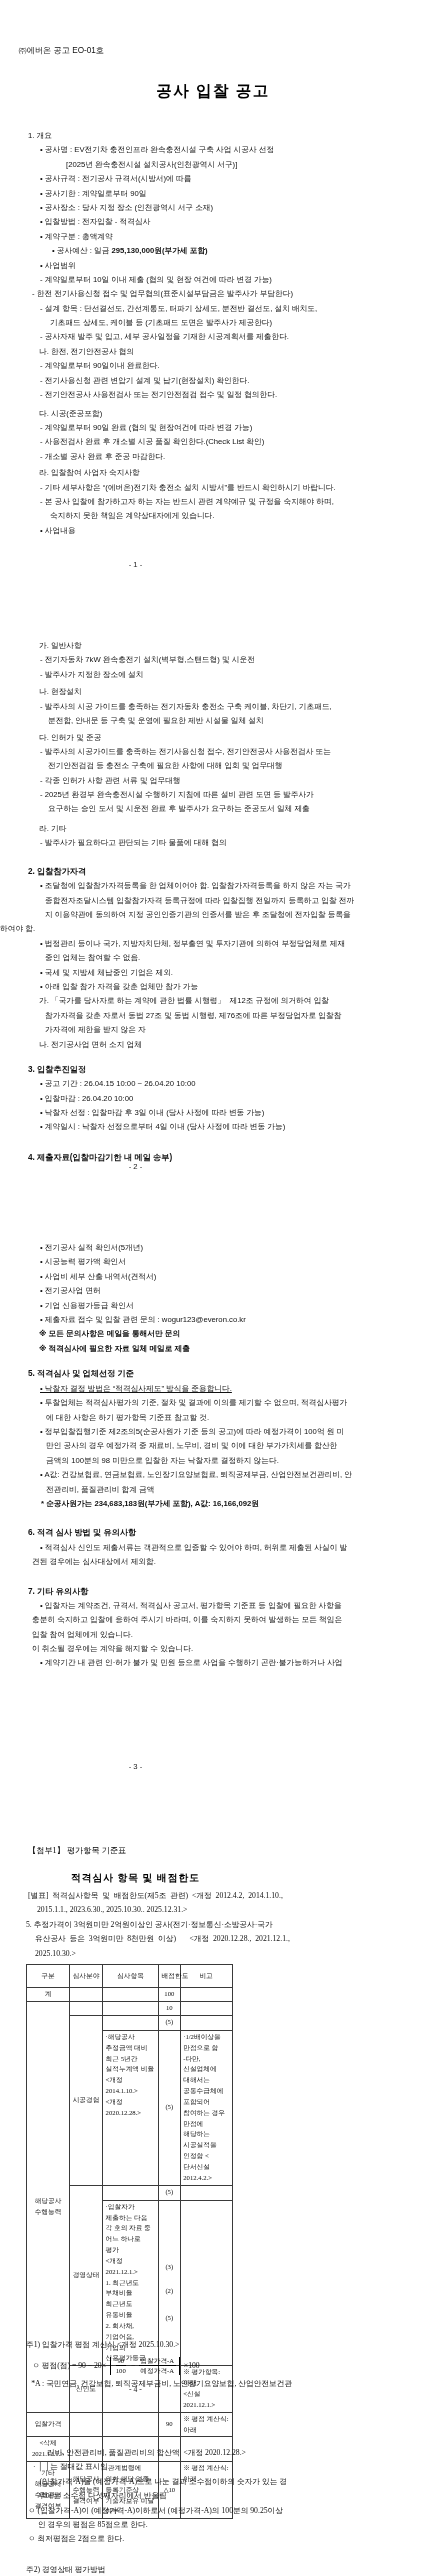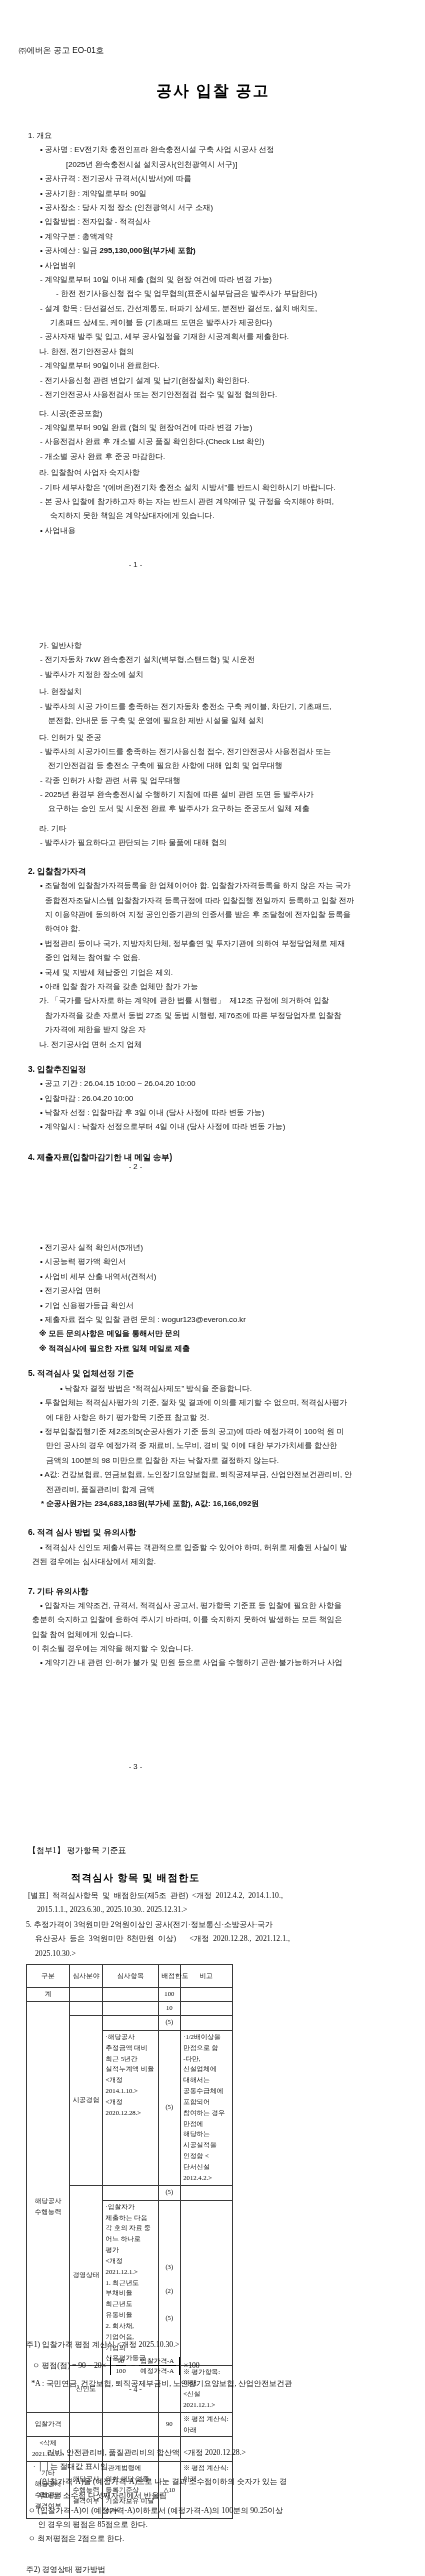--- a/index.html
+++ b/index.html
@@ -38,24 +38,24 @@
   <div class="abs doc-title sans">공사 입찰 공고</div>
   <div class="abs lines-host sans" style="top:129px">
       <div class="ln" style="margin-left: 28px;">1. 개요</div>
       <div class="ln" style="margin-left: 40px;">• 공사명 : EV전기차 충전인프라 완속충전시설 구축 사업 시공사 선정</div>
       <div class="ln" style="margin-left: 66px;">[2025년 완속충전시설 설치공사(인천광역시 서구)]</div>
       <div class="ln" style="margin-left: 40px;">• 공사규격 : 전기공사 규격서(시방서)에 따름</div>
       <div class="ln" style="margin-left: 40px;">• 공사기한 : 계약일로부터 90일</div>
       <div class="ln" style="margin-left: 40px;">• 공사장소 : 당사 지정 장소 (인천광역시 서구 소재)</div>
       <div class="ln" style="margin-left: 40px;">• 입찰방법 : 전자입찰 - 적격심사</div>
       <div class="ln" style="margin-left: 40px;">• 계약구분 : 총액계약</div>
-      <div class="ln" style="margin-left: 40px;"><span>• 공사예산 : 일금 </span><span style="font-weight: 700;">295,130,000원(부가세 포함)</span></div>
+      <div class="ln" style="margin-left: 52px;"><span>• 공사예산 : 일금 </span><span style="font-weight: 700;">295,130,000원(부가세 포함)</span></div>
       <div class="ln" style="margin-left: 40px;">• 사업범위</div>
       <div class="ln" style="margin-left: 40px;">- 계약일로부터 10일 이내 제출 (협의 및 현장 여건에 따라 변경 가능)</div>
-      <div class="ln" style="margin-left: 56px;">- 한전 전기사용신청 접수 및 업무협의(표준시설부담금은 발주사가 부담한다)</div>
+      <div class="ln" style="margin-left: 32px;">- 한전 전기사용신청 접수 및 업무협의(표준시설부담금은 발주사가 부담한다)</div>
       <div class="ln" style="margin-left: 40px;">- 설계 항목 : 단선결선도, 간선계통도, 터파기 상세도, 분전반 결선도, 설치 배치도,</div>
       <div class="ln" style="margin-left: 50px;">기초패드 상세도, 케이블 등 (기초패드 도면은 발주사가 제공한다)</div>
       <div class="ln" style="margin-left: 40px;">- 공사자재 발주 및 입고, 세부 공사일정을 기재한 시공계획서를 제출한다.</div>
       <div class="ln" style="margin-left: 39px;">나. 한전, 전기안전공사 협의</div>
       <div class="ln" style="margin-left: 40px;">- 계약일로부터 90일이내 완료한다.</div>
       <div class="ln" style="margin-left: 40px;">- 전기사용신청 관련 변압기 설계 및 납기(현장설치) 확인한다.</div>
       <div class="ln" style="margin-left: 40px;">- 전기안전공사 사용전검사 또는 전기안전점검 접수 및 일정 협의한다.</div>
       <div class="ln" style="margin-left: 39px; margin-top: 4.1px;">다. 시공(준공포함)</div>
       <div class="ln" style="margin-left: 40px;">- 계약일로부터 90일 완료 (협의 및 현장여건에 따라 변경 가능)</div>
       <div class="ln" style="margin-left: 40px;">- 사용전검사 완료 후 개소별 시공 품질 확인한다.(Check List 확인)</div>
@@ -80,21 +80,21 @@
       <div class="ln" style="margin-left: 48px;">전기안전검검 등 충전소 구축에 필요한 사항에 대해 입회 및 업무대행</div>
       <div class="ln" style="margin-left: 40px;">- 각종 인허가 사항 관련 서류 및 업무대행</div>
       <div class="ln" style="margin-left: 40px;">- 2025년 환경부 완속충전시설 수행하기 지침에 따른 설비 관련 도면 등 발주사가</div>
       <div class="ln" style="margin-left: 48px;">요구하는 승인 도서 및 시운전 완료 후 발주사가 요구하는 준공도서 일체 제출</div>
       <div class="ln" style="margin-left: 39px; margin-top: 5.2px;">라. 기타</div>
       <div class="ln" style="margin-left: 40px;">- 발주사가 필요하다고 판단되는 기타 물품에 대해 협의</div>
       <div class="ln b" style="margin-left: 28px; margin-top: 14px; font-size: 8.2px;">2. 입찰참가자격</div>
       <div class="ln" style="margin-left: 40px;">• 조달청에 입찰참가자격등록을 한 업체이어야 함. 입찰참가자격등록을 하지 않은 자는 국가</div>
       <div class="ln" style="margin-left: 45px;">종합전자조달시스템 입찰참가자격 등록규정에 따라 입찰집행 전일까지 등록하고 입찰 전까</div>
       <div class="ln" style="margin-left: 45px;">지 이용약관에 동의하여 지정 공인인증기관의 인증서를 받은 후 조달청에 전자입찰 등록을</div>
-      <div class="ln" style="margin-left: 45px;">하여야 함.</div>
+      <div class="ln" style="">하여야 함.</div>
       <div class="ln" style="margin-left: 40px;">• 법정관리 등이나 국가, 지방자치단체, 정부출연 및 투자기관에 의하여 부정당업체로 제재</div>
       <div class="ln" style="margin-left: 45px;">중인 업체는 참여할 수 없음.</div>
       <div class="ln" style="margin-left: 40px;">• 국세 및 지방세 체납중인 기업은 제외.</div>
       <div class="ln" style="margin-left: 40px;">• 아래 입찰 참가 자격을 갖춘 업체만 참가 가능</div>
       <div class="ln" style="margin-left: 39px;">가. 「국가를 당사자로 하는 계약에 관한 법률 시행령」  제12조 규정에 의거하여 입찰</div>
       <div class="ln" style="margin-left: 45px;">참가자격을 갖춘 자로서 동법 27조 및 동법 시행령, 제76조에 따른 부정당업자로 입찰참</div>
       <div class="ln" style="margin-left: 45px;">가자격에 제한을 받지 않은 자</div>
       <div class="ln" style="margin-left: 39px;">나. 전기공사업 면허 소지 업체</div>
       <div class="ln b" style="margin-left: 28px; margin-top: 10.8px; font-size: 8.2px;">3. 입찰추진일정</div>
       <div class="ln" style="margin-left: 40px;">• 공고 기간 : 26.04.15 10:00 ~ 26.04.20 10:00</div>
@@ -108,21 +108,21 @@
   <div class="abs lines-host sans" style="top:1241px">
       <div class="ln" style="margin-left: 40px;">• 전기공사 실적 확인서(5개년)</div>
       <div class="ln" style="margin-left: 40px;">• 시공능력 평가액 확인서</div>
       <div class="ln" style="margin-left: 40px;">• 사업비 세부 산출 내역서(견적서)</div>
       <div class="ln" style="margin-left: 40px;">• 전기공사업 면허</div>
       <div class="ln" style="margin-left: 40px;">• 기업 신용평가등급 확인서</div>
       <div class="ln" style="margin-left: 40px;">• 제출자료 접수 및 입찰 관련 문의 : wogur123@everon.co.kr</div>
       <div class="ln b" style="margin-left: 39px;">※ 모든 문의사항은 메일을 통해서만 문의</div>
       <div class="ln b" style="margin-left: 39px;">※ 적격심사에 필요한 자료 일체 메일로 제출</div>
       <div class="ln b" style="margin-left: 28px; margin-top: 11.3px; font-size: 8.2px;">5. 적격심사 및 업체선정 기준</div>
-      <div class="ln" style="margin-left: 60px;">• 낙찰자 결정 방법은 “적격심사제도” 방식을 준용합니다.</div>
+      <div class="ln" style="margin-left: 40px; text-decoration: underline;">• 낙찰자 결정 방법은 “적격심사제도” 방식을 준용합니다.</div>
       <div class="ln" style="margin-left: 40px;">• 투찰업체는 적격심사평가의 기준, 절차 및 결과에 이의를 제기할 수 없으며, 적격심사평가</div>
       <div class="ln" style="margin-left: 46px;">에 대한 사항은 하기 평가항목 기준표 참고할 것.</div>
       <div class="ln" style="margin-left: 40px;">• 정부입찰집행기준 제2조의5(순공사원가 기준 등의 공고)에 따라 예정가격이 100억 원 미</div>
       <div class="ln" style="margin-left: 46px;">만인 공사의 경우 예정가격 중 재료비, 노무비, 경비 및 이에 대한 부가가치세를 합산한</div>
       <div class="ln" style="margin-left: 46px;">금액의 100분의 98 미만으로 입찰한 자는 낙찰자로 결정하지 않는다.</div>
       <div class="ln" style="margin-left: 40px;">• A값: 건강보험료, 연금보험료, 노인장기요양보험료, 퇴직공제부금, 산업안전보건관리비, 안</div>
       <div class="ln" style="margin-left: 46px;">전관리비, 품질관리비 합계 금액</div>
       <div class="ln b" style="margin-left: 41px;">* 순공사원가는 234,683,183원(부가세 포함), A값: 16,166,092원</div>
       <div class="ln b" style="margin-left: 28px; margin-top: 15px; font-size: 8.2px;">6. 적격 심사 방법 및 유의사항</div>
       <div class="ln" style="margin-left: 40px;">• 적격심사 신인도 제출서류는 객관적으로 입증할 수 있어야 하며, 허위로 제출된 사실이 발</div>

